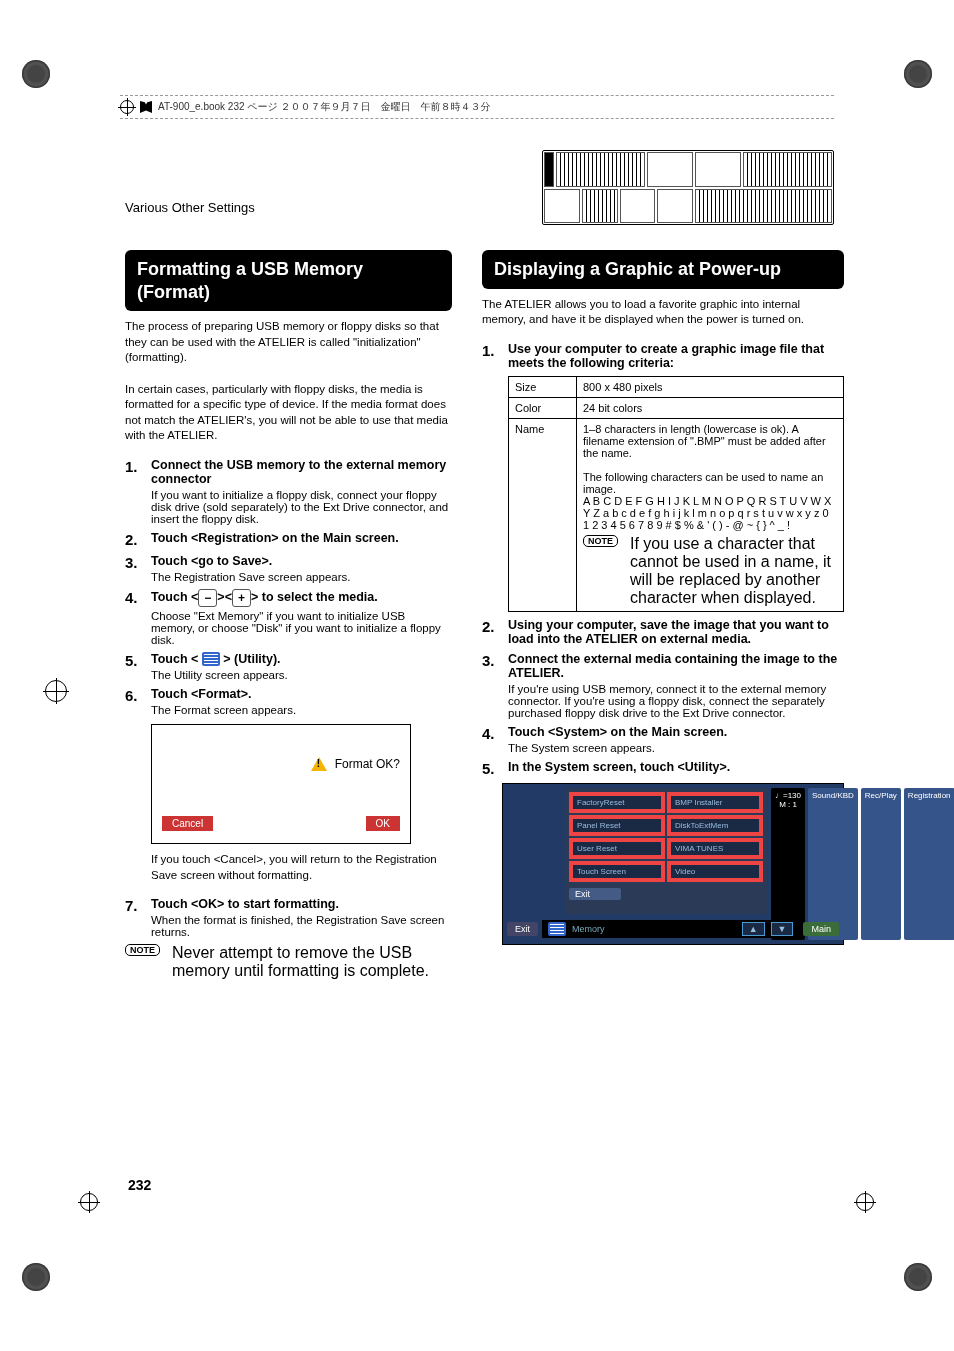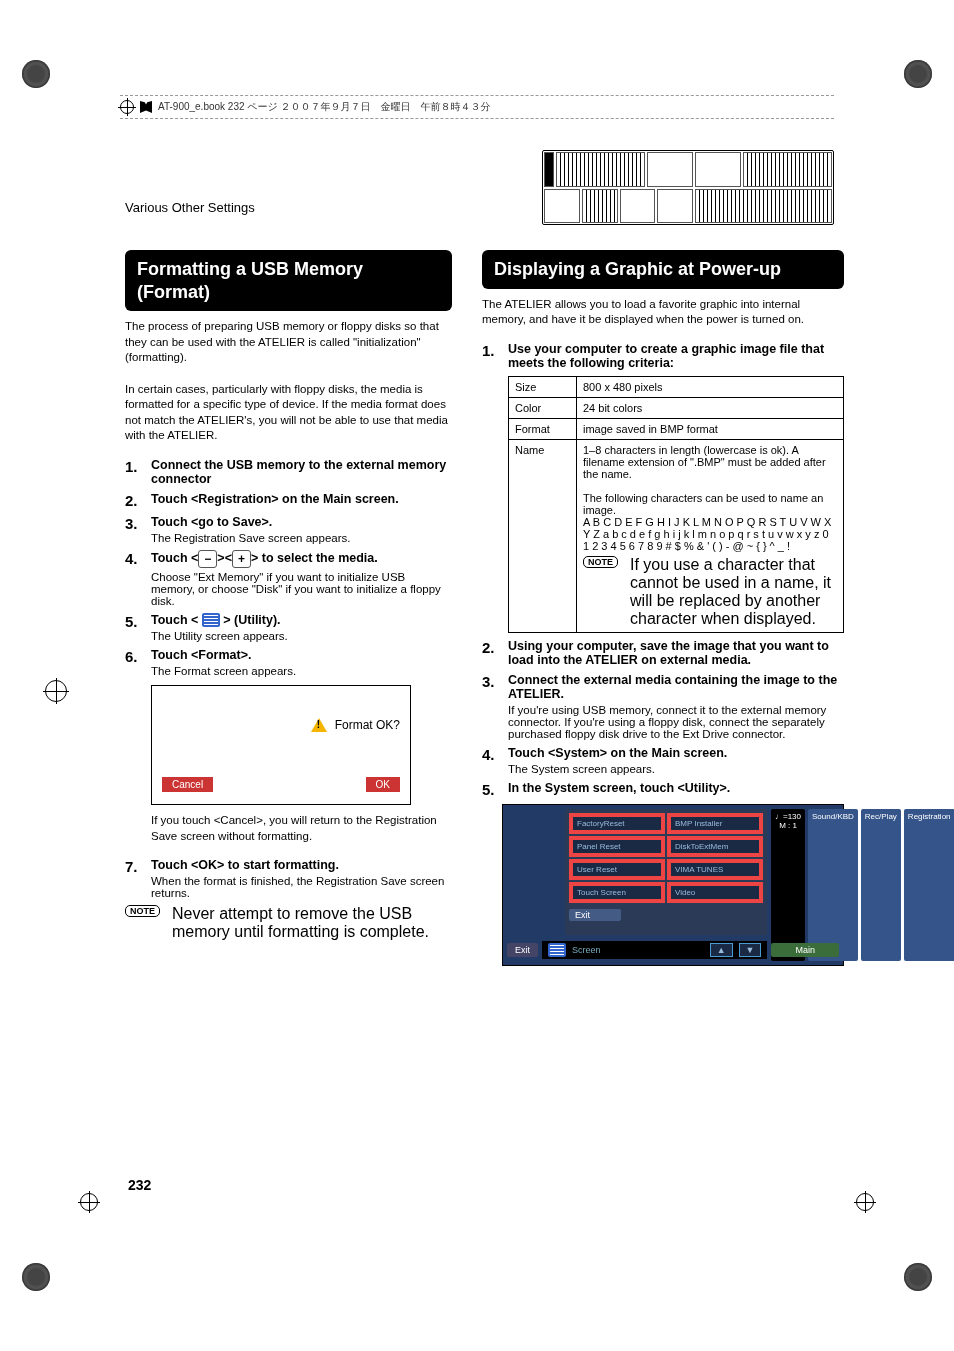--- a/index.html
+++ b/index.html
@@ -174,20 +174,21 @@
 
     <div class="col">
       <div class="heading-bar">Formatting a USB Memory (Format)</div>
       <p>The process of preparing USB memory or floppy disks so that they can be used with the ATELIER is called "initialization" (formatting).</p>
       <p>In certain cases, particularly with floppy disks, the media is formatted for a specific type of device. If the media format does not match the ATELIER's, you will not be able to use that media with the ATELIER.</p>
 
       <div class="step">
           <div class="num">1.</div>
         <div class="body">
           <span class="strong">Connect the USB memory to the external memory connector</span>
+          <span class="sub">If you want to initialize a floppy disk, connect your floppy disk drive (sold separately) to the Ext Drive connector, and insert the floppy disk.</span>
         </div>
       </div>
 
       <div class="step">
           <div class="num">2.</div>
         <div class="body">
             <span class="strong">Touch &lt;Registration&gt; on the Main screen.</span>
           </div>
       </div>
 
@@ -269,24 +270,20 @@
       <div class="indent">
         <table class="spec">
           <tbody>
               <tr>
                 <td>Size</td>
                 <td>800 x 480 pixels</td>
               </tr>
           <tr>
                 <td>Color</td>
                 <td>24 bit colors</td>
-              </tr>
-          <tr>
-                <td>Format</td>
-                <td>image saved in BMP format</td>
               </tr>
           <tr>
                 <td>Name</td>
             <td>
               <div>1–8 characters in length (lowercase is ok). A filename extension of ".BMP" must be added after the name.</div><br>
               <div>The following characters can be used to name an image.</div>
               <div>A B C D E F G H I J K L M N O P Q R S T U V W X Y Z a b c d e f g h i j k l m n o p q r s t u v w x y z 0 1 2 3 4 5 6 7 8 9 # $ % &amp; ' ( ) - @ ~ { } ^ _ !</div>
               <div class="note-row" style="margin-top:4px;">
                 <span class="note-label">NOTE</span>
                 <span class="note-text">If you use a character that cannot be used in a name, it will be replaced by another character when displayed.</span>
@@ -350,25 +347,25 @@
         <div class="ss-right">
           <div class="tempo"><span>♩=130</span><br><span>M :    1</span></div>
           <div>Sound/KBD</div>
           <div>Rec/Play</div>
           <div>Registration</div>
         </div>
         <div class="ss-bottom">
           <span class="exit">Exit</span>
           <div class="util-bar">
             <span class="util-icon"></span>
-            <span style="flex:1;color:#7ab;">Screen</span>
+            <span style="flex:1;color:#7ab;">Memory</span>
             <span class="arrow">▲</span>
             <span class="arrow">▼</span>
           </div>
-          <span class="main grn" style="background:#3a6d3a;padding:2px 24px;border-radius:2px;">Main</span>
+          <span class="main grn" style="background:#3a6d3a;padding:2px 8px;border-radius:2px;">Main</span>
         </div>
       </div>
 
     </div>
   </div>
 
   <div class="page-num">232</div>
 </div>
 
 </body></html>

